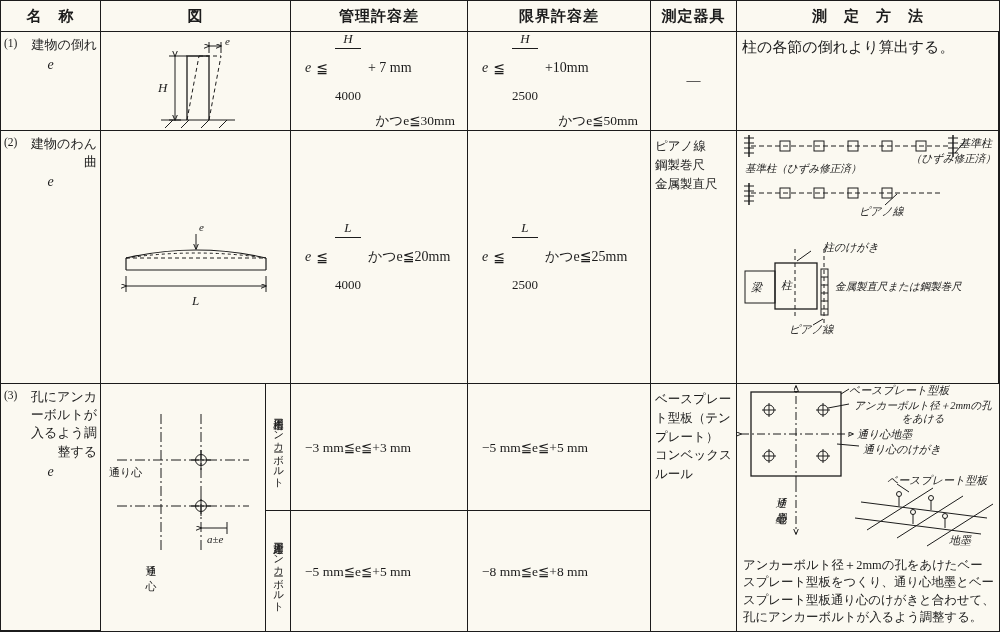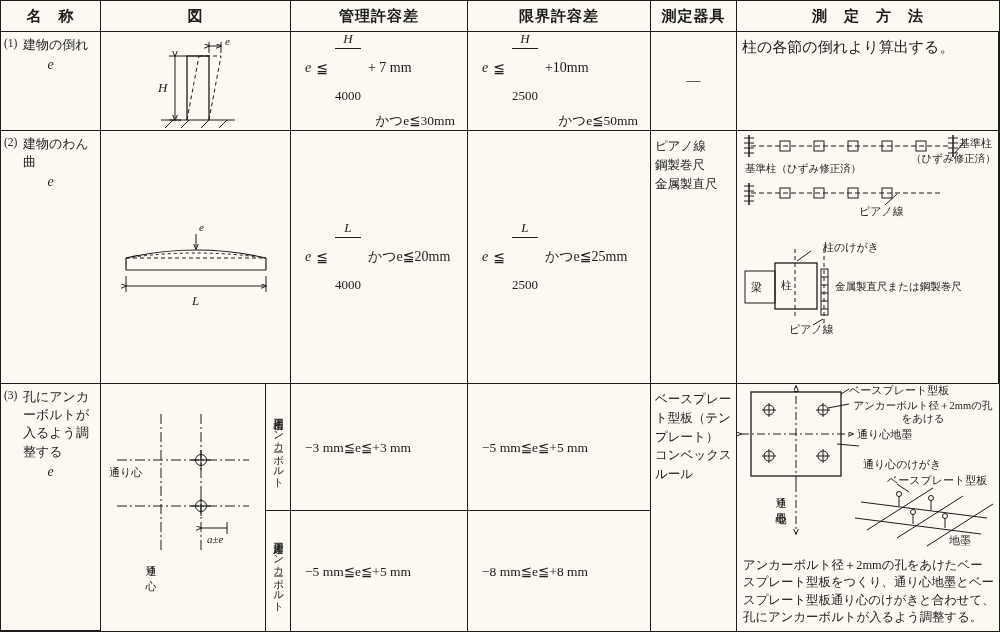--- a/index.html
+++ b/index.html
@@ -17,42 +17,42 @@
     background:#fbf9f1;
     position:relative;
   }
   .cell { border-right:1px solid #1c1c1c; border-bottom:1px solid #1c1c1c; position:relative; overflow:hidden; }
   .last-c { border-right:none; }
   .last-r { border-bottom:none; }
   .hd { display:flex; align-items:center; justify-content:center; font-weight:bold; font-size:15px; letter-spacing:1px; }
   .namecell { padding:4px 3px 0 3px; font-size:13px; }
   .nameline { display:flex; }
   .rowno { flex:0 0 19px; font-size:11.5px; padding-top:1px; }
-  .nametext { flex:1; line-height:1.4; }
+  .nametext { flex:1; line-height:1.4;text-align:right; }
   .sym { font-style:italic; text-align:center; font-size:14px; margin-top:3px; }
   .fcell { display:flex; flex-direction:column; justify-content:center; font-size:14px; }
   .fline { display:flex; align-items:center; gap:5px; padding-left:14px; }
   .falso { text-align:right; padding-right:12px; margin-top:8px; font-size:13.5px; }
   .var { font-style:italic; }
   .frac { display:inline-block; text-align:center; vertical-align:middle; margin:0 2px; font-size:13px; }
   .fnum { display:block; border-bottom:1px solid #1c1c1c; padding:0 6px 1px 6px; line-height:1.15; }
   .fden { display:block; line-height:1.15; padding-top:8px;margin-top:32px; }
   .tolcell { display:flex; align-items:center; padding-left:14px; font-size:13.5px; }
   .instcell { padding:6px 4px; font-size:12.5px; line-height:1.5; }
   .inst-dash { display:flex; align-items:center; justify-content:center; font-size:14px; }
   .methcell { padding:5px 5px; font-size:15px; line-height:1.45; }
   .figcell { position:relative; }
   .figcell svg, .diag svg { position:absolute; left:0; top:0; }
   .dlab { position:absolute; font-size:11px; line-height:1.2; white-space:nowrap; }
   .dlab.sm { font-size:10.5px; }
   .vlab { position:absolute; writing-mode:vertical-rl; text-orientation:upright; font-size:11px; letter-spacing:1px; white-space:nowrap; }
   .vcell { display:flex; align-items:center; justify-content:center; }
   .vcell .vlab { position:static; font-size:10.5px; letter-spacing:0; }
   .caption { position:absolute; left:6px; right:4px; bottom:4px; font-size:12.4px; line-height:1.42; }
-  .diag { position:absolute; inset:0; }
+  .diag { position:absolute; inset:0;font-style:italic; }
   line, path, rect, circle { stroke:#1c1c1c; fill:none; }
 </style>
 </head>
 <body>
 
 <div class="table">
 
   <div class="cell hd" style="grid-area:1/1/2/2">名　称</div>
   <div class="cell hd" style="grid-area:1/2/2/4">図</div>
   <div class="cell hd" style="grid-area:1/4/2/5">管理許容差</div>
@@ -339,21 +339,21 @@
           <circle cx="194" cy="114" r="2.5"></circle>
         <line x1="176" y1="140" x2="176" y2="130"></line>
           <circle cx="176" cy="128" r="2.5"></circle>
         <line x1="208" y1="144" x2="208" y2="134"></line>
           <circle cx="208" cy="132" r="2.5"></circle>
         <line x1="172" y1="108" x2="160" y2="100"></line>
       </svg>
       <span class="dlab" style="left:112px; top:0px;">ベースプレート型板</span>
       <span class="dlab sm" style="left:114px; top:16px; white-space:normal; width:144px;text-align:center;">アンカーボルト径＋2mmの孔をあける</span>
       <span class="dlab" style="left:120px; top:44px;">通り心地墨</span>
-      <span class="dlab" style="left:126px; top:74px;">通り心のけがき</span>
+      <span class="dlab" style="left:126px; top:59px;">通り心のけがき</span>
       <span class="dlab" style="left:150px; top:90px;">ベースプレート型板</span>
       <span class="vlab" style="left:36px; top:104px;">通り心地墨</span>
       <span class="dlab" style="left:212px; top:150px;">地墨</span>
     </div>
     <div class="caption">アンカーボルト径＋2mmの孔をあけたベースプレート型板をつくり、通り心地墨とベースプレート型板通り心のけがきと合わせて、孔にアンカーボルトが入るよう調整する。</div>
   </div>
 
 </div>
 
 </body></html>

